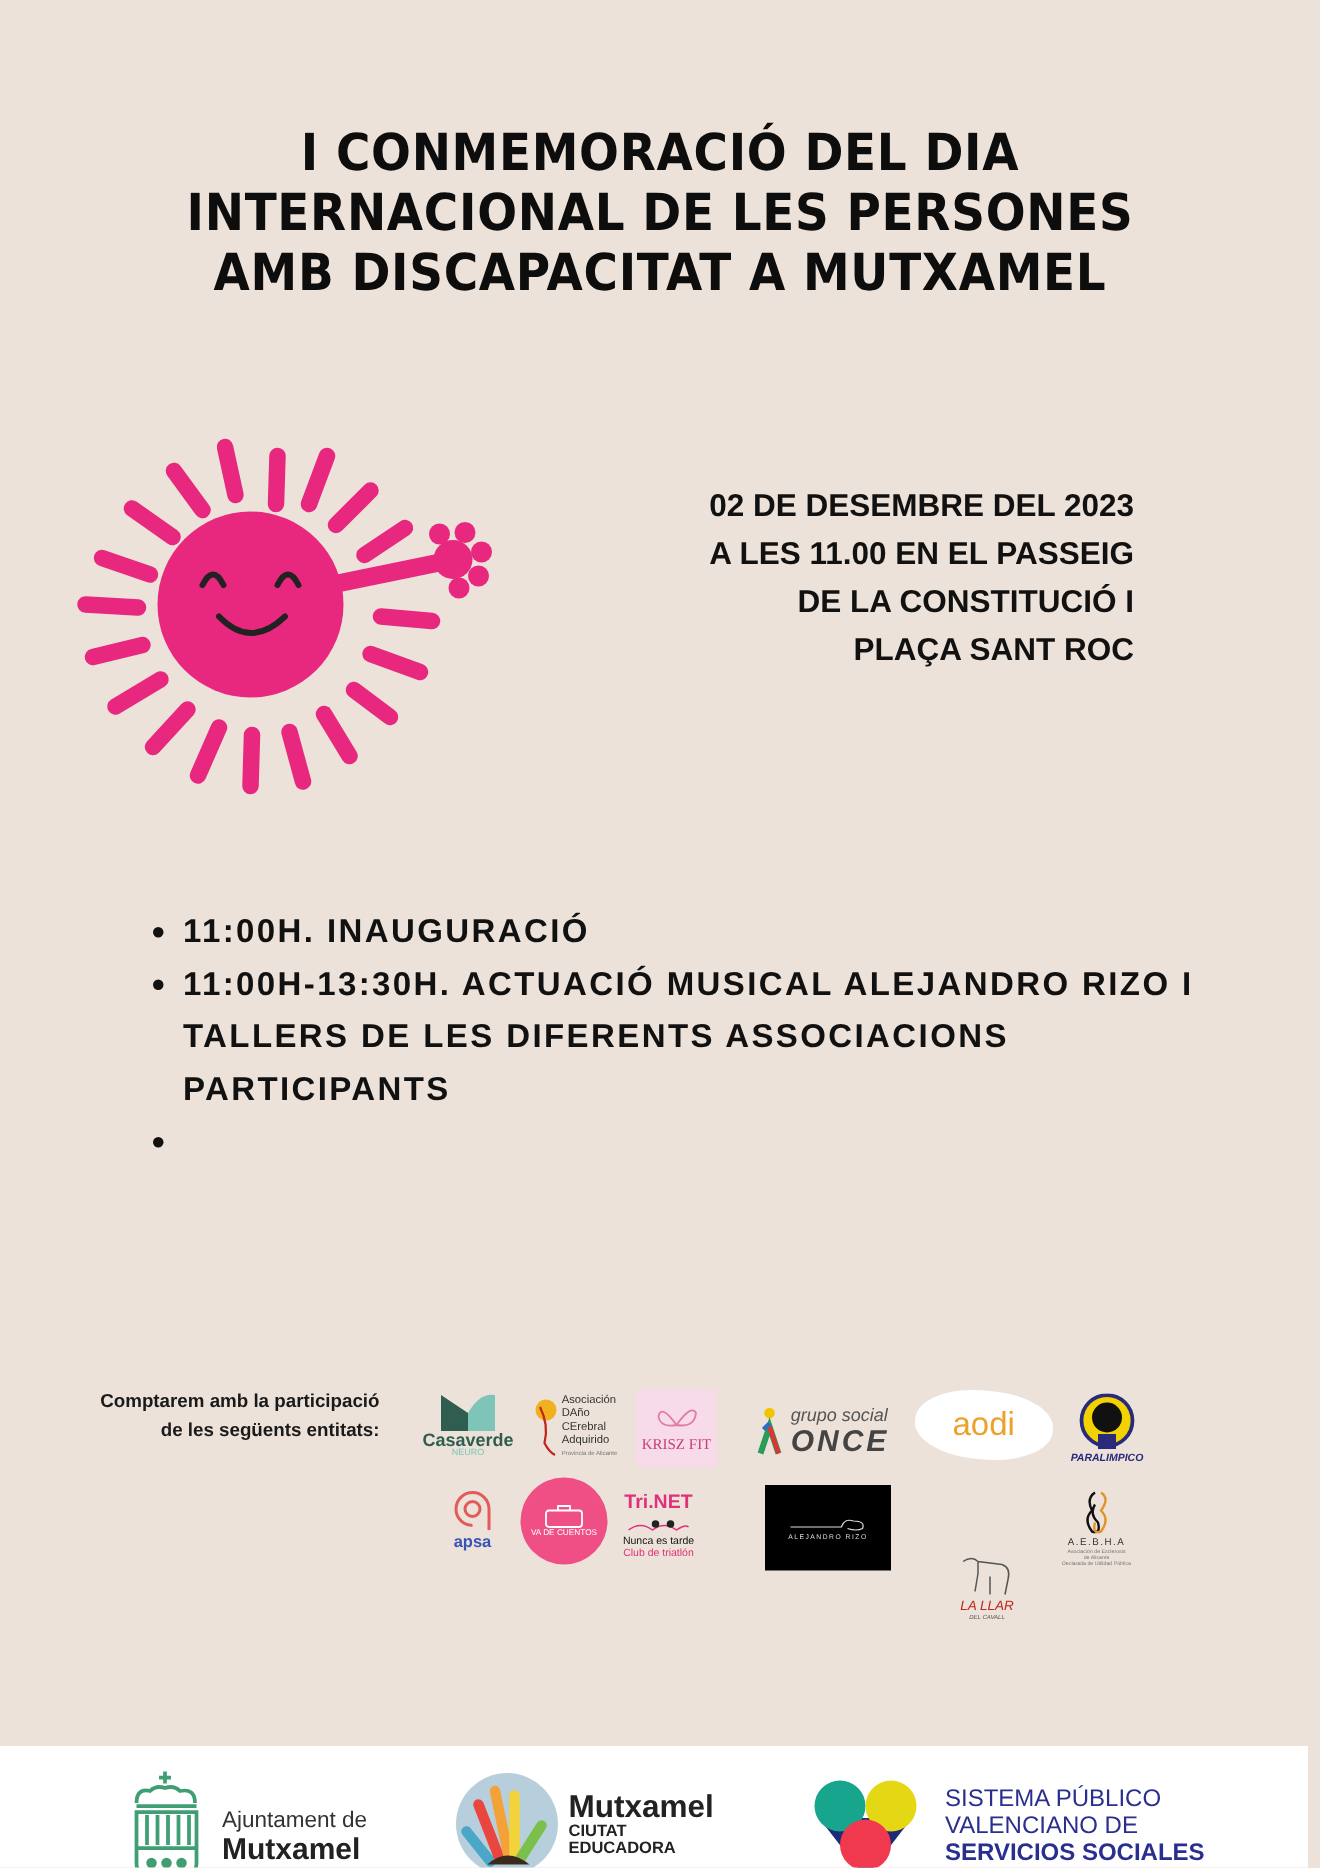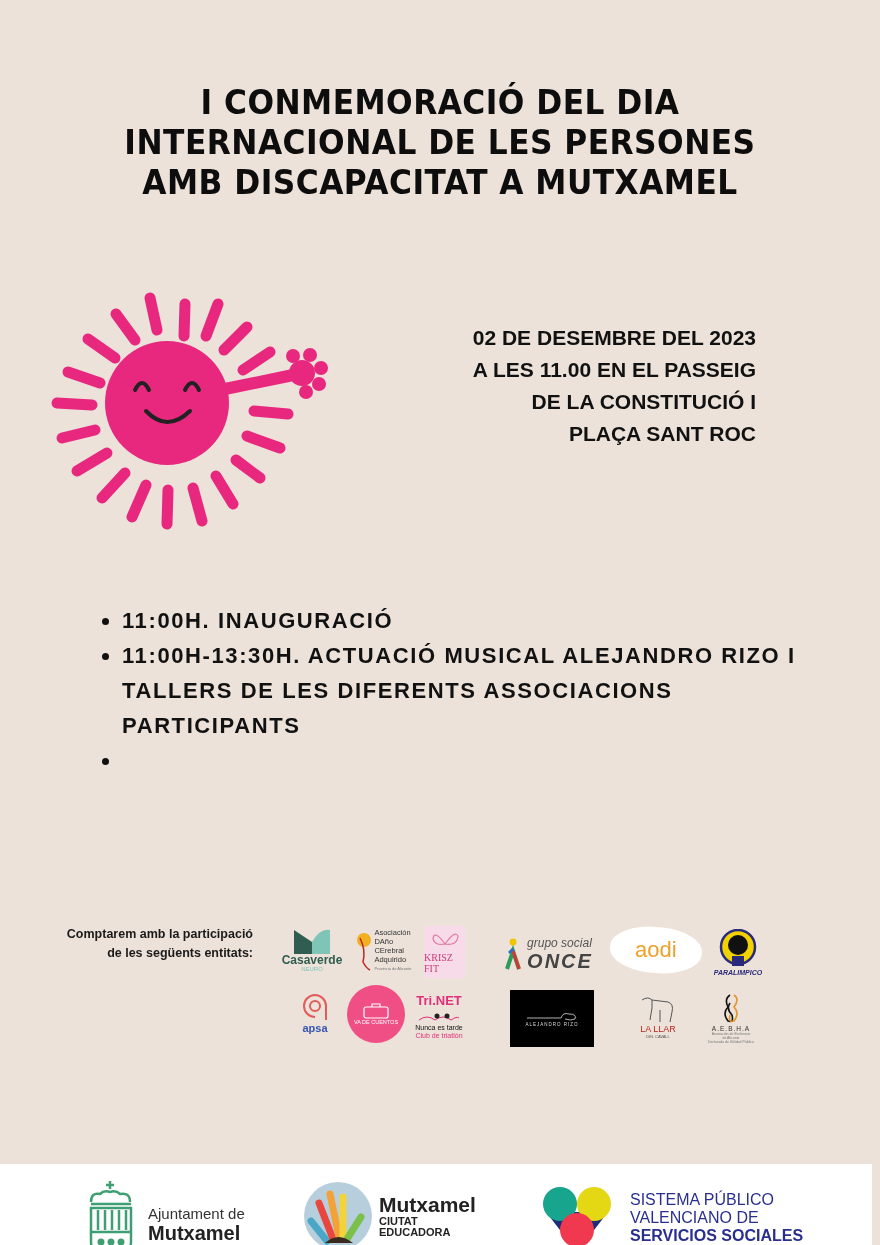--- a/index.html
+++ b/index.html
@@ -106,21 +106,21 @@
     </svg>
     <div style="font-size:7.5px;line-height:9px;color:#333;">
       <div>Asociación</div>
       <div>DAño</div>
       <div>CErebral</div>
       <div>Adquirido</div>
       <div style="font-size:4px;color:#777;">Provincia de Alicante</div>
     </div>
   </div>
 
-  <div class="logo" style="left:424px;top:926px;width:42px;height:52px;background:#f7dbe8;">
+  <div class="logo" style="left:424px;top:926px;width:54px;height:52px;background:#f7dbe8;">
     <svg width="30" height="22" viewBox="0 0 30 22">
       <path d="M15 14 Q5 0 3 8 Q4 16 15 14 Q25 0 28 6 Q27 16 15 14Z" fill="none" stroke="#e07aa8" stroke-width="1.2"></path>
     </svg>
     <div style="font-family:'Liberation Serif',serif;font-size:10px;color:#c83c7a;">KRISZ FIT</div>
   </div>
 
   <div class="logo" style="left:496px;top:934px;width:104px;height:40px;flex-direction:row;font-style:italic;">
     <svg width="20" height="34" viewBox="0 0 20 34">
       <circle cx="10" cy="5" r="3.5" fill="#f2c400"></circle>
       <path d="M4 32 L10 14 L16 32" stroke="#2b9b58" stroke-width="4" fill="none"></path>
@@ -173,21 +173,21 @@
     <div style="font-size:7px;color:#e0307a;line-height:8px;">Club de triatlón</div>
   </div>
 
   <div class="logo" style="left:510px;top:990px;width:84px;height:57px;background:#000;">
     <svg width="54" height="12" viewBox="0 0 54 12">
       <path d="M2 8 L36 8 Q38 2 44 4 Q52 4 50 9 Q46 11 40 9" stroke="#ddd" stroke-width="0.8" fill="none"></path>
     </svg>
     <div style="font-size:4.5px;color:#ddd;letter-spacing:1px;">ALEJANDRO RIZO</div>
   </div>
 
-  <div class="logo" style="left:632px;top:988px;width:52px;height:56px;">
+  <div class="logo" style="left:632px;top:1029px;width:52px;height:56px;font-style:italic;">
     <svg width="40" height="30" viewBox="0 0 40 30">
       <path d="M4 6 Q10 2 14 6 L30 8 Q36 10 34 18 L32 28 M14 6 L14 14 L12 26 M22 16 L22 28" stroke="#555" stroke-width="1" fill="none"></path>
     </svg>
     <div style="font-size:9px;color:#c0261e;">LA LLAR</div>
     <div style="font-size:4px;color:#555;">DEL CAVALL</div>
   </div>
 
   <div class="logo" style="left:700px;top:988px;width:62px;height:60px;">
     <svg width="22" height="32" viewBox="0 0 22 32">
       <path d="M10 2 Q4 6 8 14 Q2 20 8 28 Q14 30 12 22 Q6 16 10 10" stroke="#111" stroke-width="1.6" fill="none"></path>

